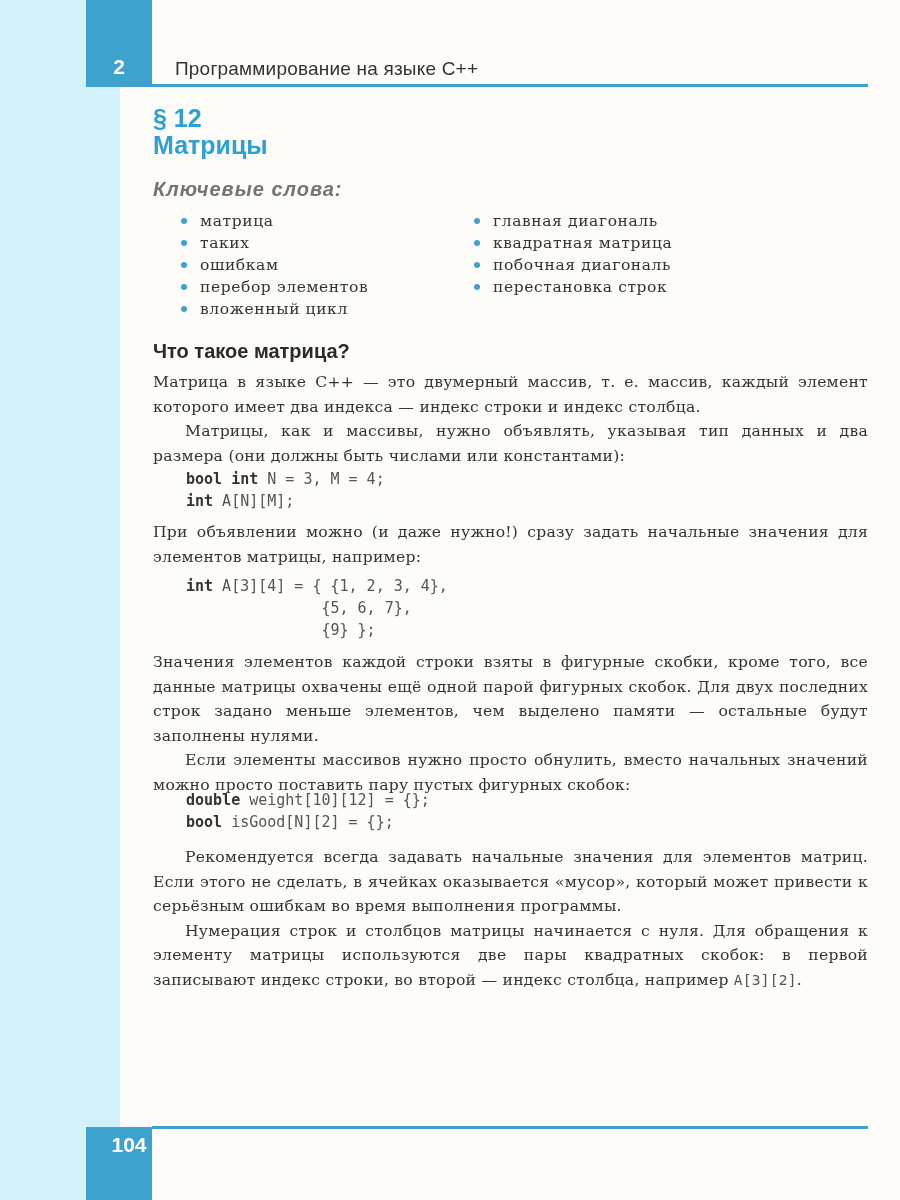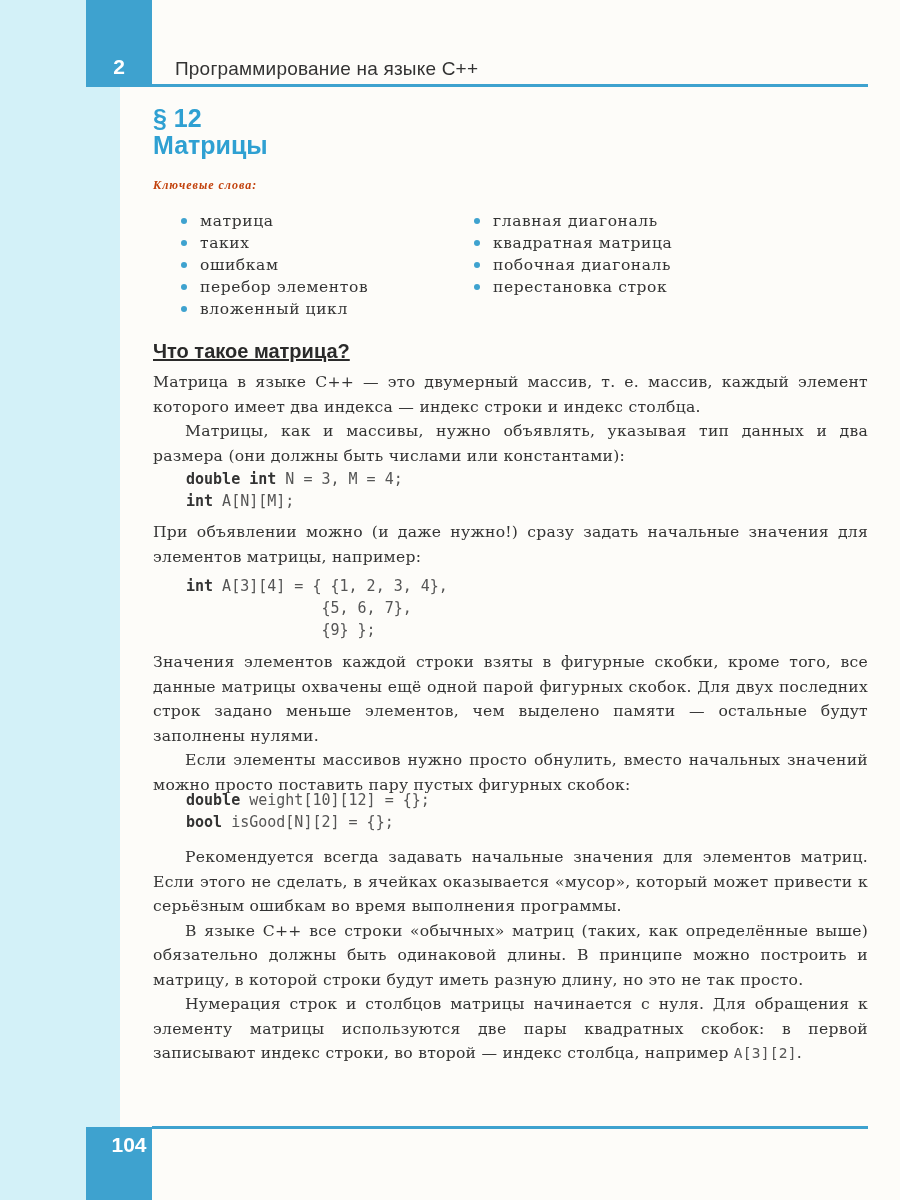--- a/index.html
+++ b/index.html
@@ -37,38 +37,38 @@
     font-family: "Liberation Sans", sans-serif; font-weight: bold;
     font-size: 25px; color: #2fa0d2;
   }
   .section-title {
     position: absolute; left: 153px; top: 131px;
     font-family: "Liberation Sans", sans-serif; font-weight: bold;
     font-size: 25px; color: #2fa0d2;
   }
   .kw-label {
     position: absolute; left: 153px; top: 178px;
-    font-family: Liberation Serif, serif; font-weight: bold; font-style: italic;
-    font-size: 12px; color: #c2410c; letter-spacing: 1px;
+    font-family: Liberation Sans, sans-serif; font-weight: bold; font-style: italic;
+    font-size: 20px; color: #737373; letter-spacing: 1px;
   }
   .kw-col { position: absolute; top: 210px; margin: 0; padding: 0; list-style: none; }
   .kw-col.c1 { left: 181px; }
   .kw-col.c2 { left: 474px; }
   .kw-col li {
     font-size: 15.5px; line-height: 22px; height: 22px; color: #333;
     letter-spacing: 0.6px; position: relative; padding-left: 19px;
   }
   .kw-col li .bullet {
     position: absolute; left: 0; top: 8px; width: 6px; height: 6px;
     border-radius: 50%; background: #3ea2cf;
   }
   .subhead {
     position: absolute; left: 153px; top: 340px;
     font-family: "Liberation Sans", sans-serif; font-weight: bold;
-    font-size: 20px; color: #2a2a2a; text-decoration: underline;
+    font-size: 20px; color: #2a2a2a;
   }
   .body-block {
     position: absolute; left: 153px; width: 715px;
     font-size: 15.6px; line-height: 24.5px; color: #333;
     text-align: justify; letter-spacing: 0.25px;
   }
   .body-block p { margin: 0; }
   .body-block p.indent { text-indent: 32px; }
   .code {
     position: absolute; left: 186px;
@@ -117,39 +117,38 @@
   <li><span class="bullet"></span><span>перестановка строк</span></li>
 </ul>
 
 <div class="subhead">Что такое матрица?</div>
 
 <div class="body-block" style="top:370px;">
   <p>Матрица в языке C++ — это двумерный массив, т. е. массив, каждый элемент которого имеет два индекса — индекс строки и индекс столбца.</p>
   <p class="indent">Матрицы, как и массивы, нужно объявлять, указывая тип данных и два размера (они должны быть числами или константами):</p>
 </div>
 
-<div class="code" style="top:468px;"><span class="kw">double int</span><span> N = 3, M = 4;</span>
+<div class="code" style="top:468px;"><span class="kw">bool int</span><span> N = 3, M = 4;</span>
 <span class="kw">int</span><span> A[N][M];</span></div>
 
 <div class="body-block" style="top:520px;">
   <p>При объявлении можно (и даже нужно!) сразу задать начальные значения для элементов матрицы, например:</p>
 </div>
 
 <div class="code" style="top:575px;"><span class="kw">int</span><span> A[3][4] = { {1, 2, 3, 4},</span>
 <span>               {5, 6, 7},</span>
 <span>               {9} };</span></div>
 
 <div class="body-block" style="top:650px;">
   <p>Значения элементов каждой строки взяты в фигурные скобки, кроме того, все данные матрицы охвачены ещё одной парой фигурных скобок. Для двух последних строк задано меньше элементов, чем выделено памяти — остальные будут заполнены нулями.</p>
   <p class="indent">Если элементы массивов нужно просто обнулить, вместо начальных значений можно просто поставить пару пустых фигурных скобок:</p>
 </div>
 
 <div class="code" style="top:789px;"><span class="kw">double</span><span> weight[10][12] = {};</span>
 <span class="kw">bool</span><span> isGood[N][2] = {};</span></div>
 
 <div class="body-block" style="top:845px;">
   <p class="indent">Рекомендуется всегда задавать начальные значения для элементов матриц. Если этого не сделать, в ячейках оказывается «мусор», который может привести к серьёзным ошибкам во время выполнения программы.</p>
-  <p class="indent">В языке C++ все строки «обычных» матриц (таких, как определённые выше) обязательно должны быть одинаковой длины. В принципе можно построить и матрицу, в которой строки будут иметь разную длину, но это не так просто.</p>
   <p class="indent"><span>Нумерация строк и столбцов матрицы начинается с нуля. Для обращения к элементу матрицы используются две пары квадратных скобок: в первой записывают индекс строки, во второй — индекс столбца, например </span><span class="inline-code">A[3][2]</span><span>.</span></p>
 </div>
 
 <div class="footer-rule"></div>
 <div class="footer-block">104</div>
 
 </body></html>

